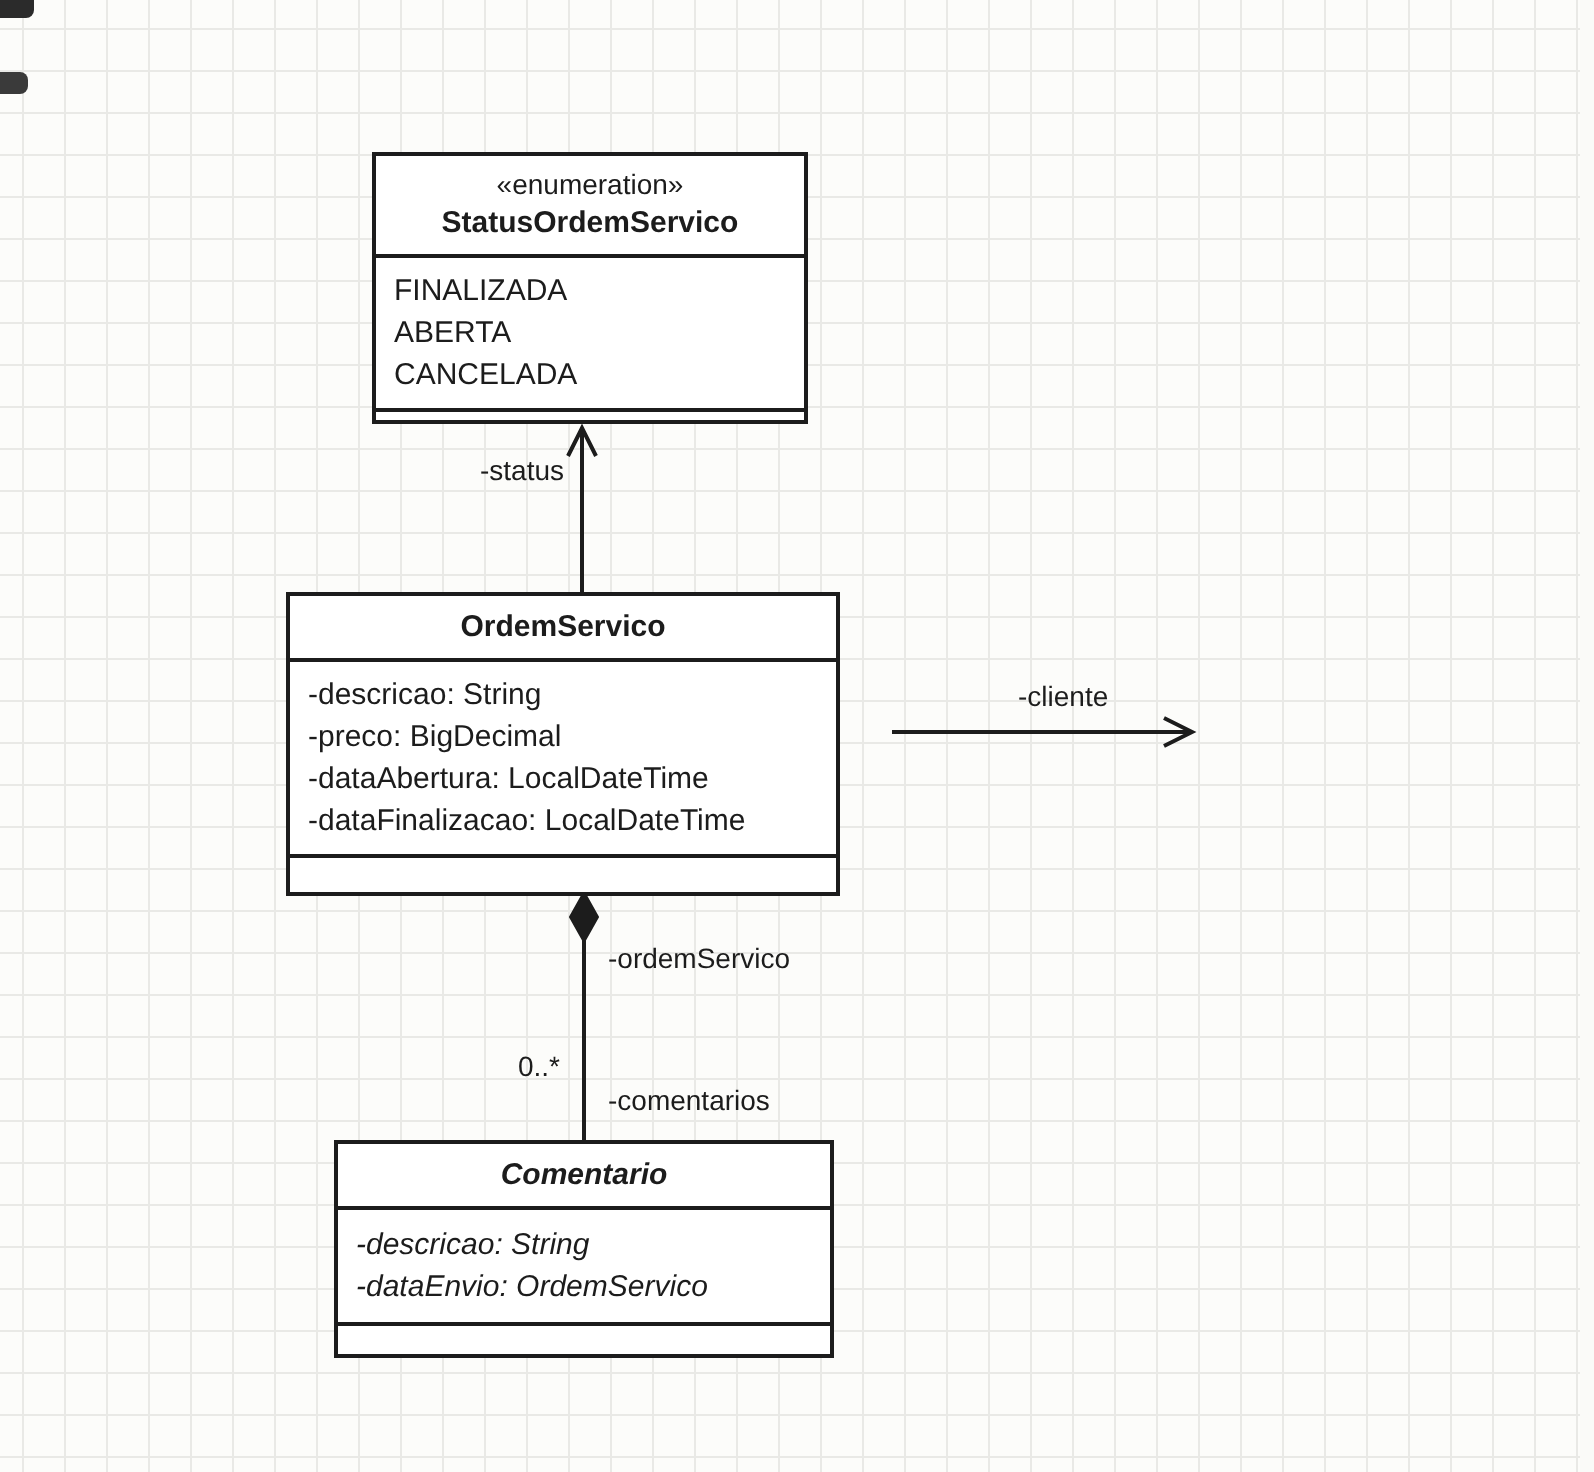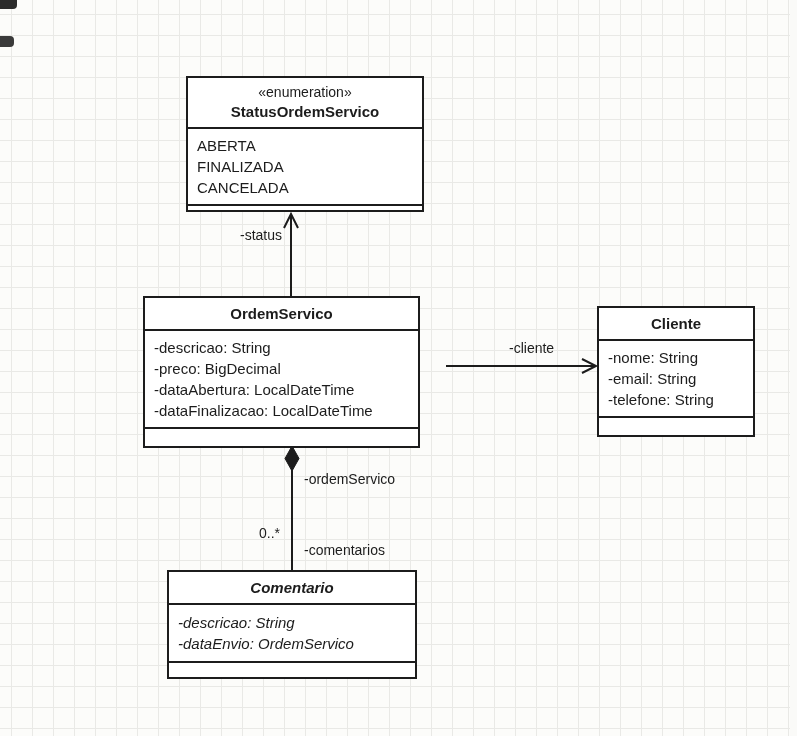--- a/index.html
+++ b/index.html
@@ -112,53 +112,44 @@
     <g>
       <line x1="446" y1="366" x2="595" y2="366"></line>
       <polyline points="582,359 596,366 582,373"></polyline>
     </g>
     <g>
       <line x1="292" y1="468" x2="292" y2="570"></line>
       <polygon points="292,446 299,458.5 292,471 285,458.5"></polygon>
     </g>
   </svg>
 
-  <div class="uml-class" style="left:186px; top:76px; width:238px;">
+  <div class="uml-class" style="left:186px; top:76px; width:218px;">
     <div class="uml-header">
       <div class="uml-stereotype">«enumeration»</div>
       <div>StatusOrdemServico</div>
     </div>
     <div class="uml-attrs">
+      <div class="uml-attr">FINALIZADA</div>
       <div class="uml-attr">ABERTA</div>
-      <div class="uml-attr">FINALIZADA</div>
       <div class="uml-attr">CANCELADA</div>
     </div>
     <div class="uml-empty slim"></div>
   </div>
 
   <div class="uml-class" style="left:143px; top:296px; width:277px;">
     <div class="uml-header">OrdemServico</div>
     <div class="uml-attrs">
       <div class="uml-attr">-descricao: String</div>
       <div class="uml-attr">-preco: BigDecimal</div>
       <div class="uml-attr">-dataAbertura: LocalDateTime</div>
       <div class="uml-attr">-dataFinalizacao: LocalDateTime</div>
     </div>
     <div class="uml-empty"></div>
   </div>
 
-  <div class="uml-class" style="left:597px; top:306px; width:158px;">
-    <div class="uml-header">Cliente</div>
-    <div class="uml-attrs">
-      <div class="uml-attr">-nome: String</div>
-      <div class="uml-attr">-email: String</div>
-      <div class="uml-attr">-telefone: String</div>
-    </div>
-    <div class="uml-empty"></div>
-  </div>
 
   <div class="uml-class" style="left:167px; top:570px; width:250px;font-style:italic;">
     <div class="uml-header">Comentario</div>
     <div class="uml-attrs" style="padding-top:7px; padding-bottom:7px;">
       <div class="uml-attr">-descricao: String</div>
       <div class="uml-attr">-dataEnvio: OrdemServico</div>
     </div>
     <div class="uml-empty" style="height:14px;"></div>
   </div>
 

